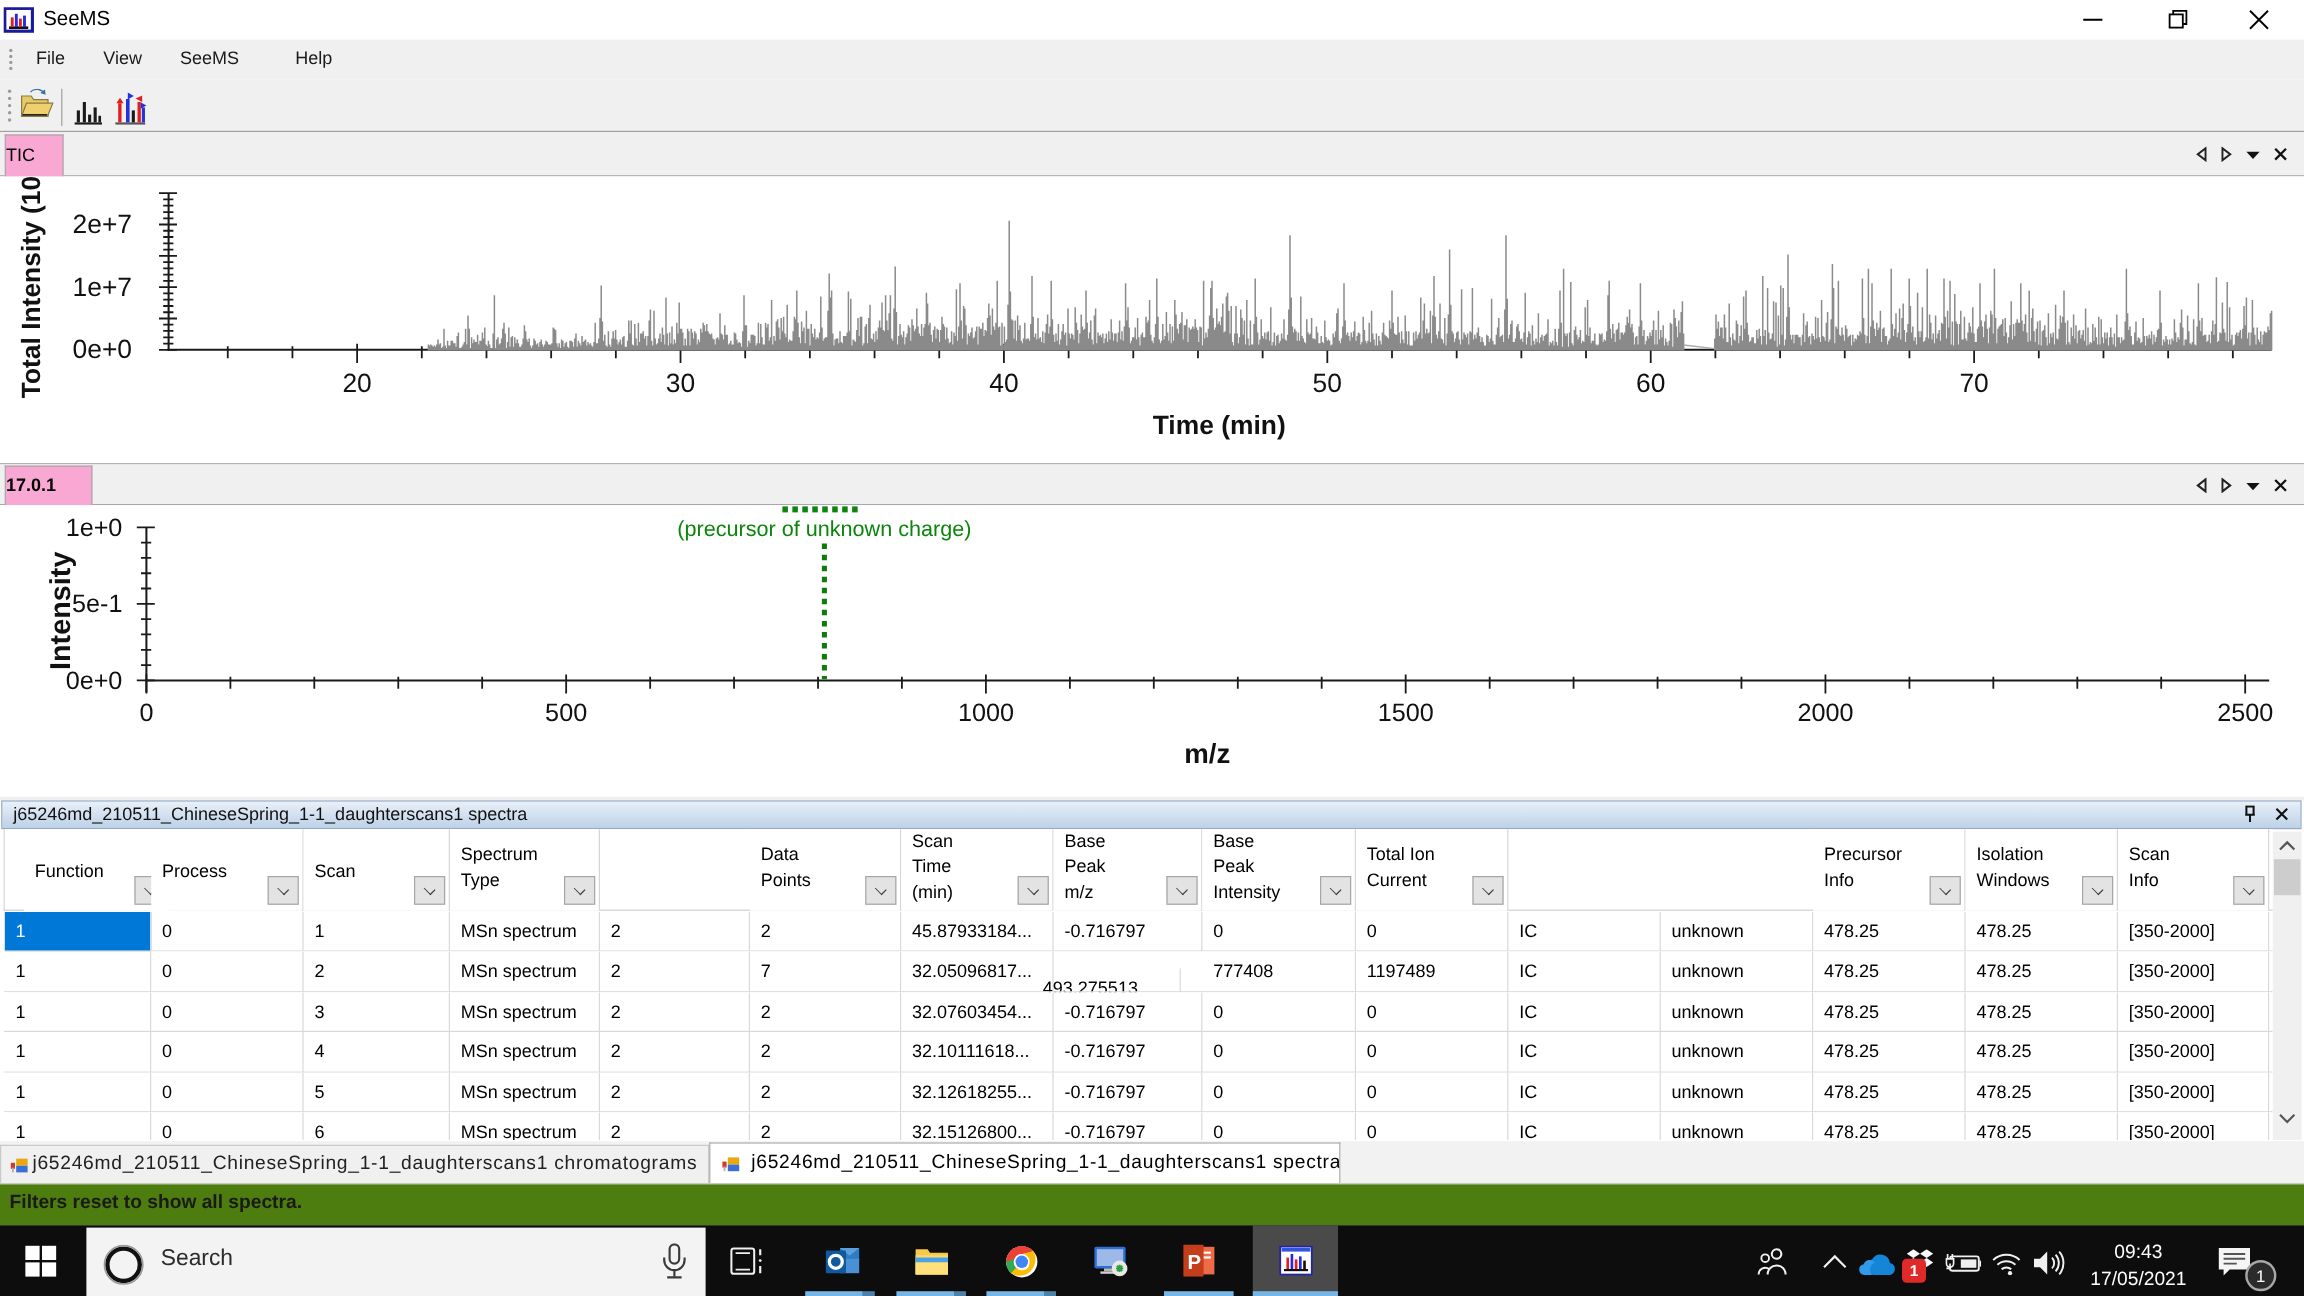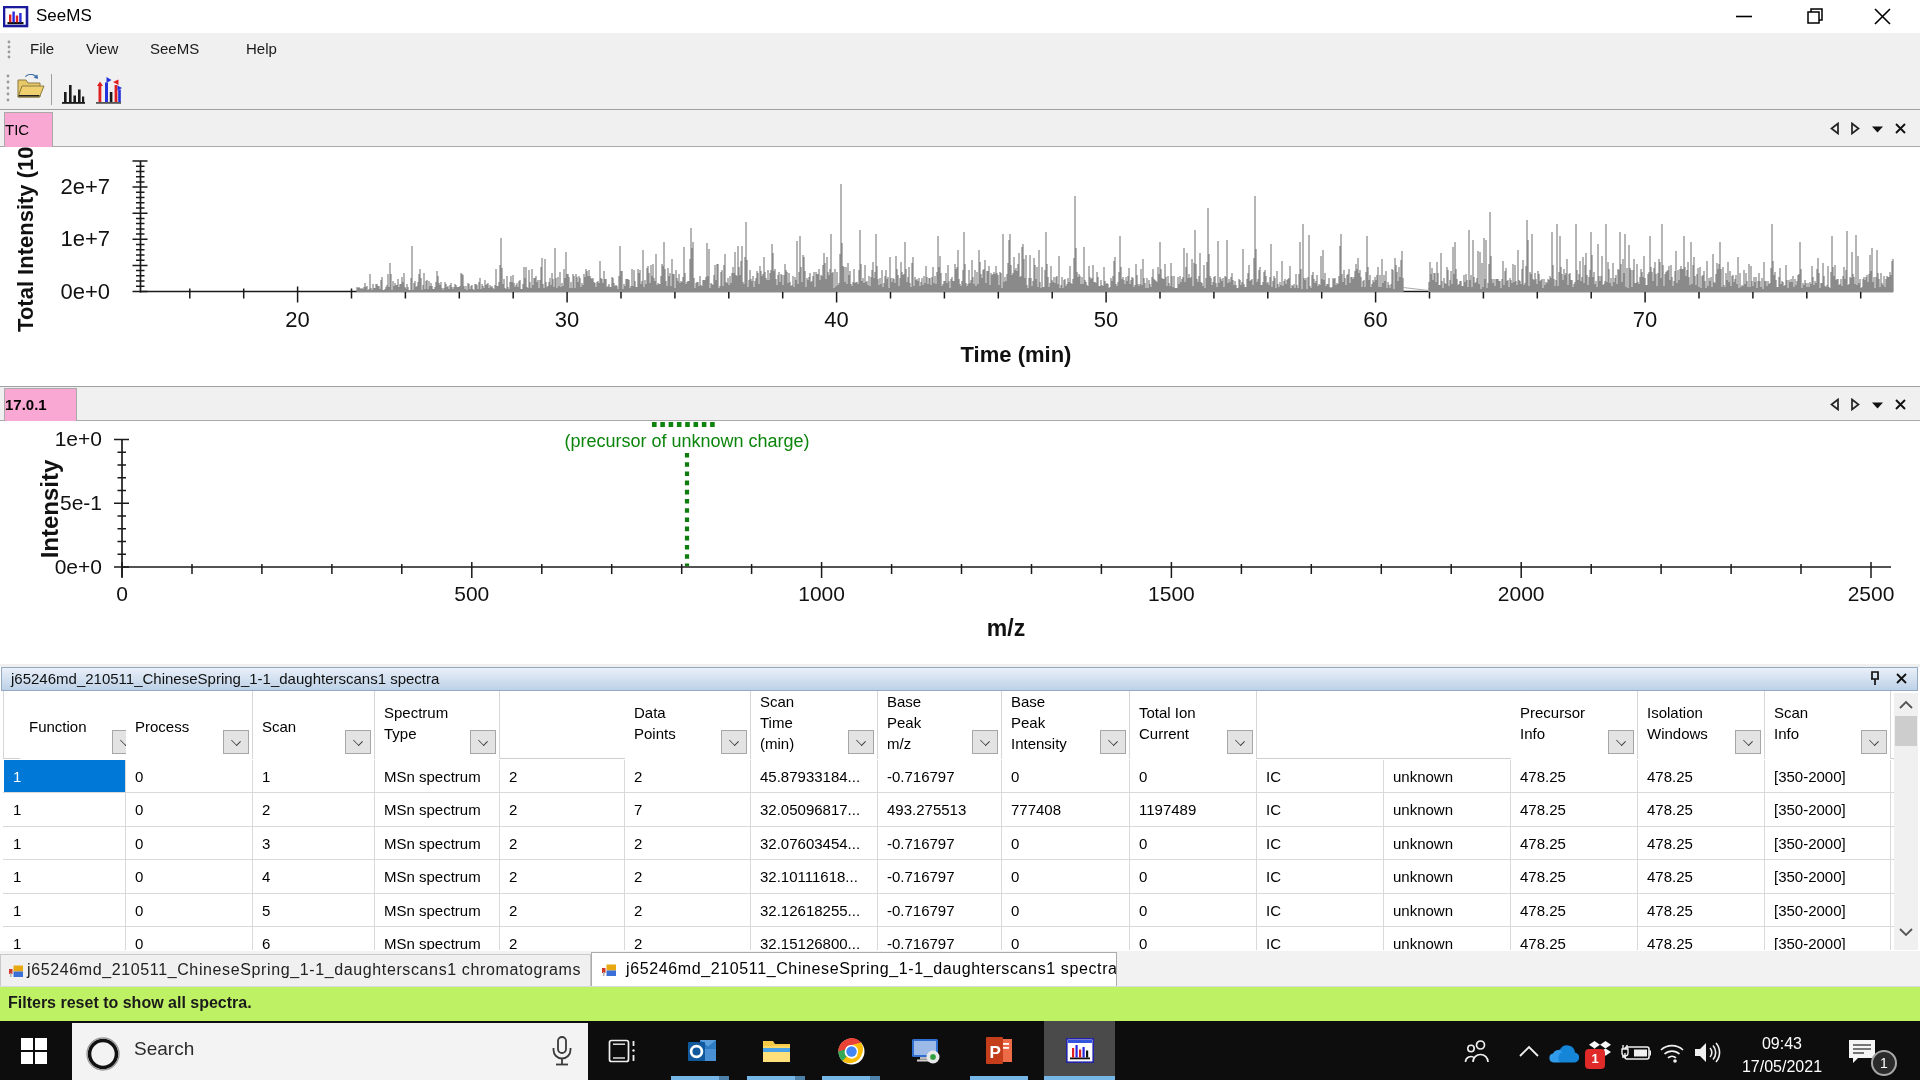--- a/index.html
+++ b/index.html
@@ -24,21 +24,21 @@
 .hcell{position:absolute;top:27px;height:68px;background:#fff;border-right:1px solid #d6d6d6;box-sizing:border-box;font-size:15px;line-height:21px;color:#000;}
 .hcell span{position:absolute;left:9px;}
 .ddbtn{position:absolute;width:26px;height:24px;background:#e3e3e3;border:1px solid #a6a6a6;box-sizing:border-box;}
 .ddbtn:after{content:"";position:absolute;left:8px;top:6px;width:7px;height:7px;border-right:1.7px solid #3c3c3c;border-bottom:1.7px solid #3c3c3c;transform:rotate(45deg) scale(1,0.75);transform-origin:center;}
 .trow{position:absolute;left:3px;width:1891px;background:#fff;overflow:hidden;}
 .tcell{position:absolute;top:0;line-height:33px;font-size:15px;color:#000;padding-left:9px;border-right:1px solid #d9d9d9;box-sizing:border-box;overflow:hidden;}
 
 #doctabs{left:0;top:951px;width:1920px;height:35px;background:#f2f2f2;}
 .dtab{position:absolute;font-size:16px;letter-spacing:0.62px;box-sizing:border-box;white-space:nowrap;overflow:hidden;}
 
-#statusbar{left:0;top:986px;width:1920px;height:35px;background:#bef264;border-top:1px solid #dadada;box-sizing:border-box;}
+#statusbar{left:0;top:986px;width:1920px;height:35px;background:#4d7c0f;border-top:1px solid #dadada;box-sizing:border-box;}
 #statusbar div{margin:7px 0 0 8px;font-size:16px;font-weight:bold;color:#1a1a1a;}
 
 #taskbar{left:0;top:1021px;width:1920px;height:59px;background:#0d0d0e;}
 #searchbox{position:absolute;left:72px;top:2px;width:516px;height:57px;background:#f3f3f3;}
 #searchbox .stext{position:absolute;left:62px;top:15px;font-size:19px;color:#2b2b2b;}
 .tray{position:absolute;top:0;height:59px;display:flex;align-items:center;justify-content:center;}
 .clock{color:#fff;font-size:16px;text-align:center;line-height:23px;}
 .underline{position:absolute;top:55px;height:4px;background:#75b6e7;}
 .udark{position:absolute;top:55px;height:4px;background:#4e81a8;}
 </style>
@@ -270,21 +270,21 @@
 <div style="position:absolute;left:0;top:32px;width:1891px;height:1px;background:#d9d9d9"></div>
 </div>
 <div class="trow" style="top:129px;height:34px">
 <div class="tcell" style="left:1px;width:122px;height:34px;">1</div>
 <div class="tcell" style="left:123px;width:127px;height:34px;">0</div>
 <div class="tcell" style="left:250px;width:122px;height:34px;">2</div>
 <div class="tcell" style="left:372px;width:125px;height:34px;">MSn spectrum</div>
 <div class="tcell" style="left:497px;width:125px;height:34px;">2</div>
 <div class="tcell" style="left:622px;width:126px;height:34px;">7</div>
 <div class="tcell" style="left:748px;width:127px;height:34px;">32.05096817...</div>
-<div class="tcell" style="left:875px;width:124px;height:34px;">493.275513</div>
+<div class="tcell" style="left:857px;width:124px;height:34px;margin-top:14px;">493.275513</div>
 <div class="tcell" style="left:999px;width:128px;height:34px;">777408</div>
 <div class="tcell" style="left:1127px;width:127px;height:34px;">1197489</div>
 <div class="tcell" style="left:1254px;width:127px;height:34px;">IC</div>
 <div class="tcell" style="left:1381px;width:127px;height:34px;">unknown</div>
 <div class="tcell" style="left:1508px;width:127px;height:34px;">478.25</div>
 <div class="tcell" style="left:1635px;width:127px;height:34px;">478.25</div>
 <div class="tcell" style="left:1762px;width:126px;height:34px;">[350-2000]</div>
 <div style="position:absolute;left:0;top:33px;width:1891px;height:1px;background:#d9d9d9"></div>
 </div>
 <div class="trow" style="top:163px;height:33px">

